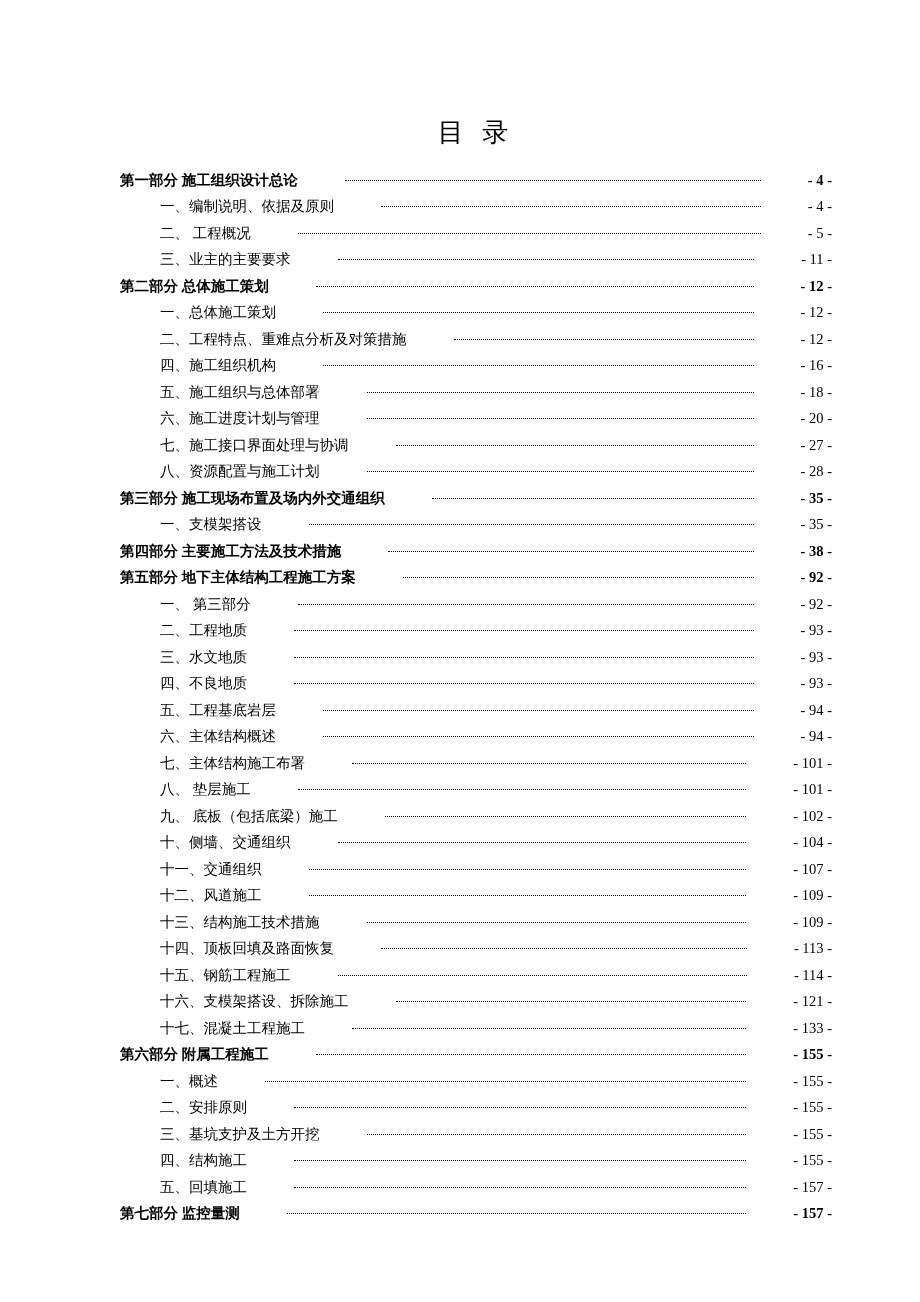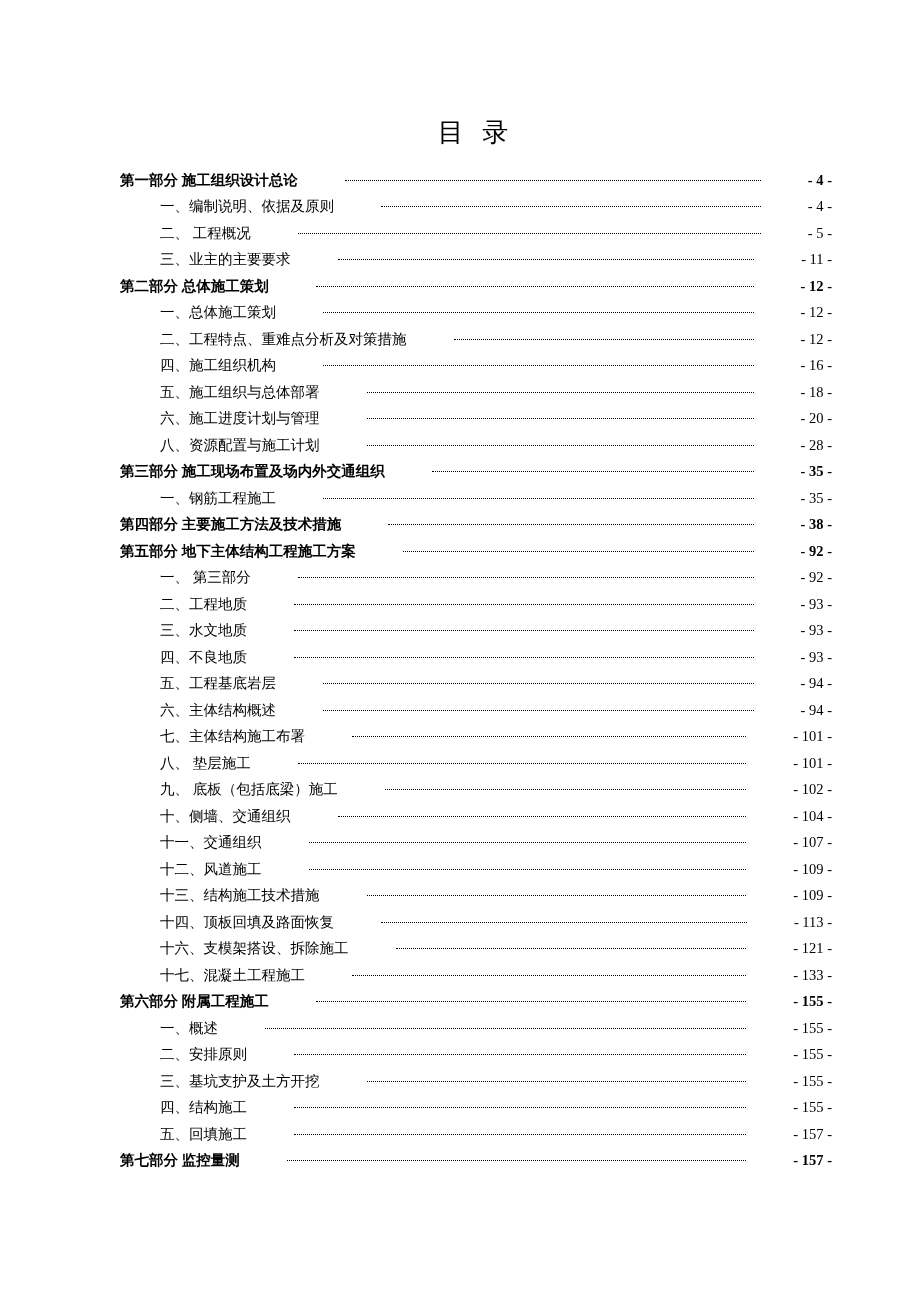--- a/index.html
+++ b/index.html
@@ -111,31 +111,36 @@
       <span class="toc-label">五、施工组织与总体部署</span>
       <span class="toc-dots"></span>
       <span class="toc-page">- 18 -</span>
     </div>
     <div class="toc-entry level-1">
       <span class="toc-label">六、施工进度计划与管理</span>
       <span class="toc-dots"></span>
       <span class="toc-page">- 20 -</span>
     </div>
     <div class="toc-entry level-1">
+      <span class="toc-label">七、施工接口界面处理与协调</span>
+      <span class="toc-dots"></span>
+      <span class="toc-page">- 27 -</span>
+    </div>
+    <div class="toc-entry level-1">
       <span class="toc-label">八、资源配置与施工计划</span>
       <span class="toc-dots"></span>
       <span class="toc-page">- 28 -</span>
     </div>
     <div class="toc-entry level-0">
       <span class="toc-label">第三部分 施工现场布置及场内外交通组织</span>
       <span class="toc-dots"></span>
       <span class="toc-page">- 35 -</span>
     </div>
     <div class="toc-entry level-1">
-      <span class="toc-label">一、钢筋工程施工</span>
+      <span class="toc-label">一、支模架搭设</span>
       <span class="toc-dots"></span>
       <span class="toc-page">- 35 -</span>
     </div>
     <div class="toc-entry level-0">
       <span class="toc-label">第四部分  主要施工方法及技术措施</span>
       <span class="toc-dots"></span>
       <span class="toc-page">- 38 -</span>
     </div>
     <div class="toc-entry level-0">
       <span class="toc-label">第五部分  地下主体结构工程施工方案</span>
@@ -204,20 +209,25 @@
     </div>
     <div class="toc-entry level-1">
       <span class="toc-label">十三、结构施工技术措施</span>
       <span class="toc-dots"></span>
       <span class="toc-page">- 109 -</span>
     </div>
     <div class="toc-entry level-1">
       <span class="toc-label">十四、顶板回填及路面恢复</span>
       <span class="toc-dots"></span>
       <span class="toc-page">- 113 -</span>
+    </div>
+    <div class="toc-entry level-1">
+      <span class="toc-label">十五、钢筋工程施工</span>
+      <span class="toc-dots"></span>
+      <span class="toc-page">- 114 -</span>
     </div>
     <div class="toc-entry level-1">
       <span class="toc-label">十六、支模架搭设、拆除施工</span>
       <span class="toc-dots"></span>
       <span class="toc-page">- 121 -</span>
     </div>
     <div class="toc-entry level-1">
       <span class="toc-label">十七、混凝土工程施工</span>
       <span class="toc-dots"></span>
       <span class="toc-page">- 133 -</span>

